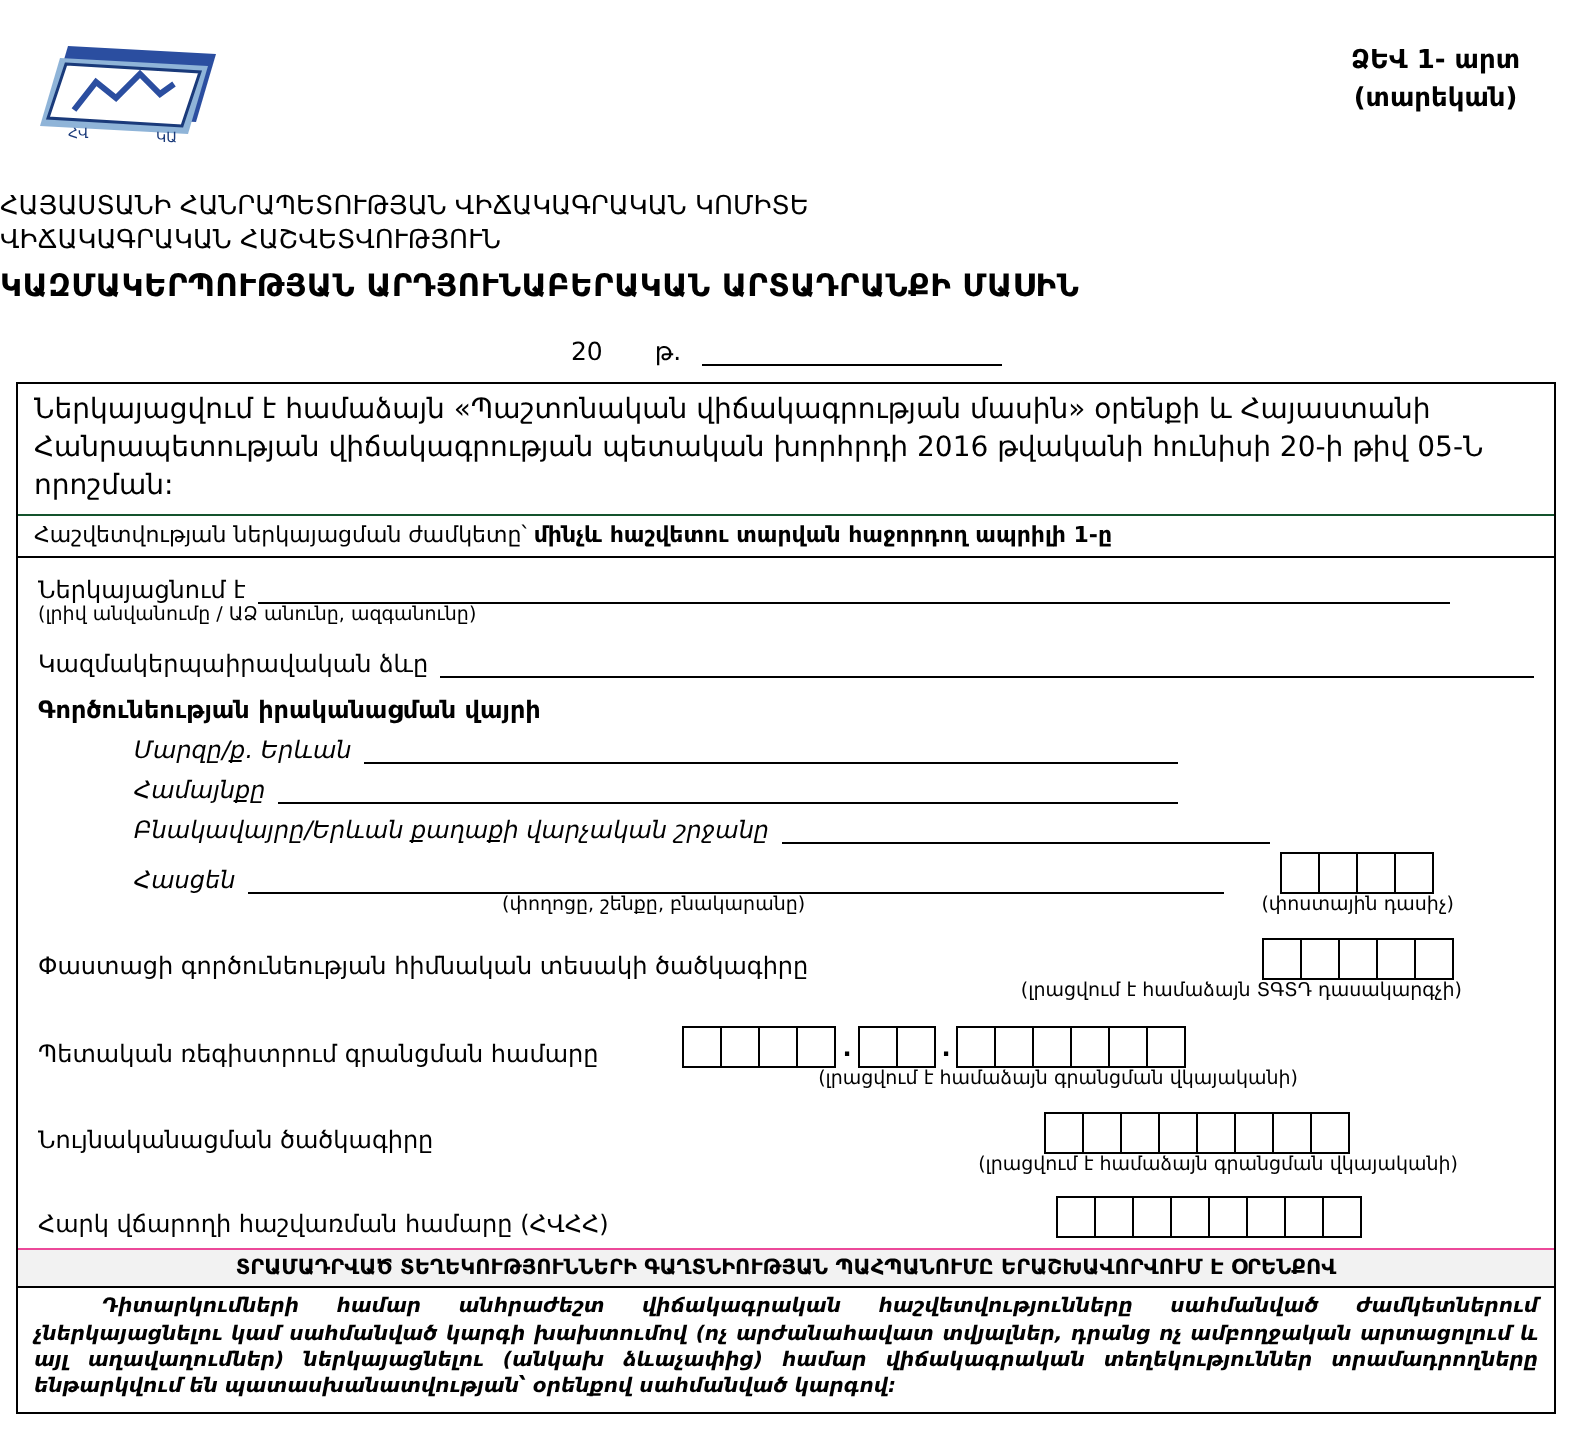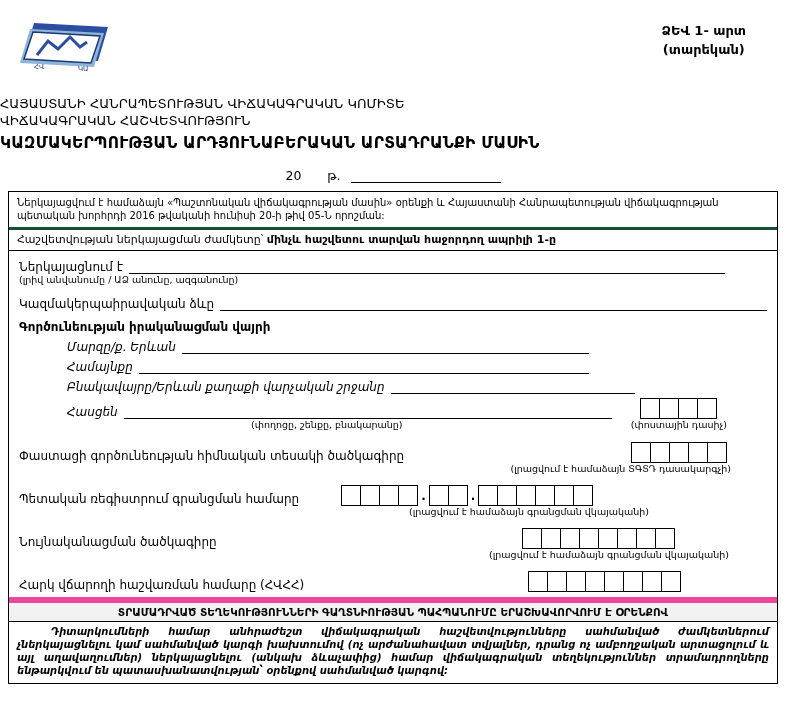--- a/index.html
+++ b/index.html
@@ -3,32 +3,32 @@
 <meta charset="utf-8">
 <style>
   html,body{margin:0;padding:0}
   body{width:786px;height:716px;background:#fff;color:#000;
        font-family:"DejaVu Sans",sans-serif;overflow:hidden}
   .page{position:relative;width:786px;height:716px}
 
   
   .top-row{position:relative;height:56px}
   .logo{position:absolute;left:20px;top:21px}
-  .code-block{position:absolute;right:40px;top:22px;text-align:center;
+  .code-block{position:absolute;right:26px;top:22px;text-align:center;
               font-weight:bold;font-size:13px;line-height:1.45}
   .org-header{text-align:left;margin-top:40px;font-size:13px;line-height:1.3}
   .doc-title{font-weight:bold;font-size:15.5px;margin-top:3px;letter-spacing:.2px}
   .year-line{display:flex;justify-content:center;align-items:flex-end;
              margin-top:12px;font-size:12.5px;height:18px}
   .year-gap{width:26px}
   .year-underline{width:150px;border-bottom:1px solid #000;height:14px;margin-left:10px}
 
   
   .box{margin:8px 8px 0 8px;border:1px solid #000;font-size:12px}
-  .legal-basis{font-size:10px;line-height:1.35;padding:4px 8px;border-bottom:3px solid #14532d}
+  .legal-basis{font-size:14px;line-height:1.35;padding:4px 8px;border-bottom:1px solid #14532d}
   .deadline{font-size:11px;padding:3px 8px 4px;border-bottom:1px solid #000}
 
   .fields{padding:4px 10px 5px}
   .frow{display:flex;align-items:flex-end}
   .flabel{white-space:nowrap}
   .fill{flex:1;border-bottom:1px solid #000;height:15px;margin-left:6px}
   .spacer{flex:1}
   .cells{display:flex}
   .cell{width:18px;height:19px;border:1px solid #000;margin-left:-1px;background:#fff}
   .cells .cell:first-child{margin-left:0}
@@ -62,21 +62,21 @@
   .r-tin{margin-top:9px}
   .c-tin{margin-left:auto;margin-right:86px}
   .r-phone{margin-top:10px}
   .phone-fill{width:322px;border-bottom:1px solid #000;height:15px;margin-left:6px}
   .r-email{margin-top:2px}
   .email-fill1{width:282px;border-bottom:1px solid #000;height:15px;margin-left:6px}
   .email-fill2{width:84px;border-bottom:1px solid #000;height:15px}
   .at{padding:0 2px}
 
   .confbar{text-align:center;font-weight:bold;font-size:10.5px;
-           border-top:6px solid #ec4899;border-bottom:1px solid #000;
+           border-top:1px solid #ec4899;border-bottom:1px solid #000;
            padding:3px 4px;background:#f2f2f2}
   .liability{font-size:10px;font-style:italic;font-weight:bold;
              padding:3px 8px 6px;text-align:justify;text-indent:34px;line-height:1.32}
 </style>
 </head>
 <body>
 
 <div class="page">
 
   <div class="top-row">

